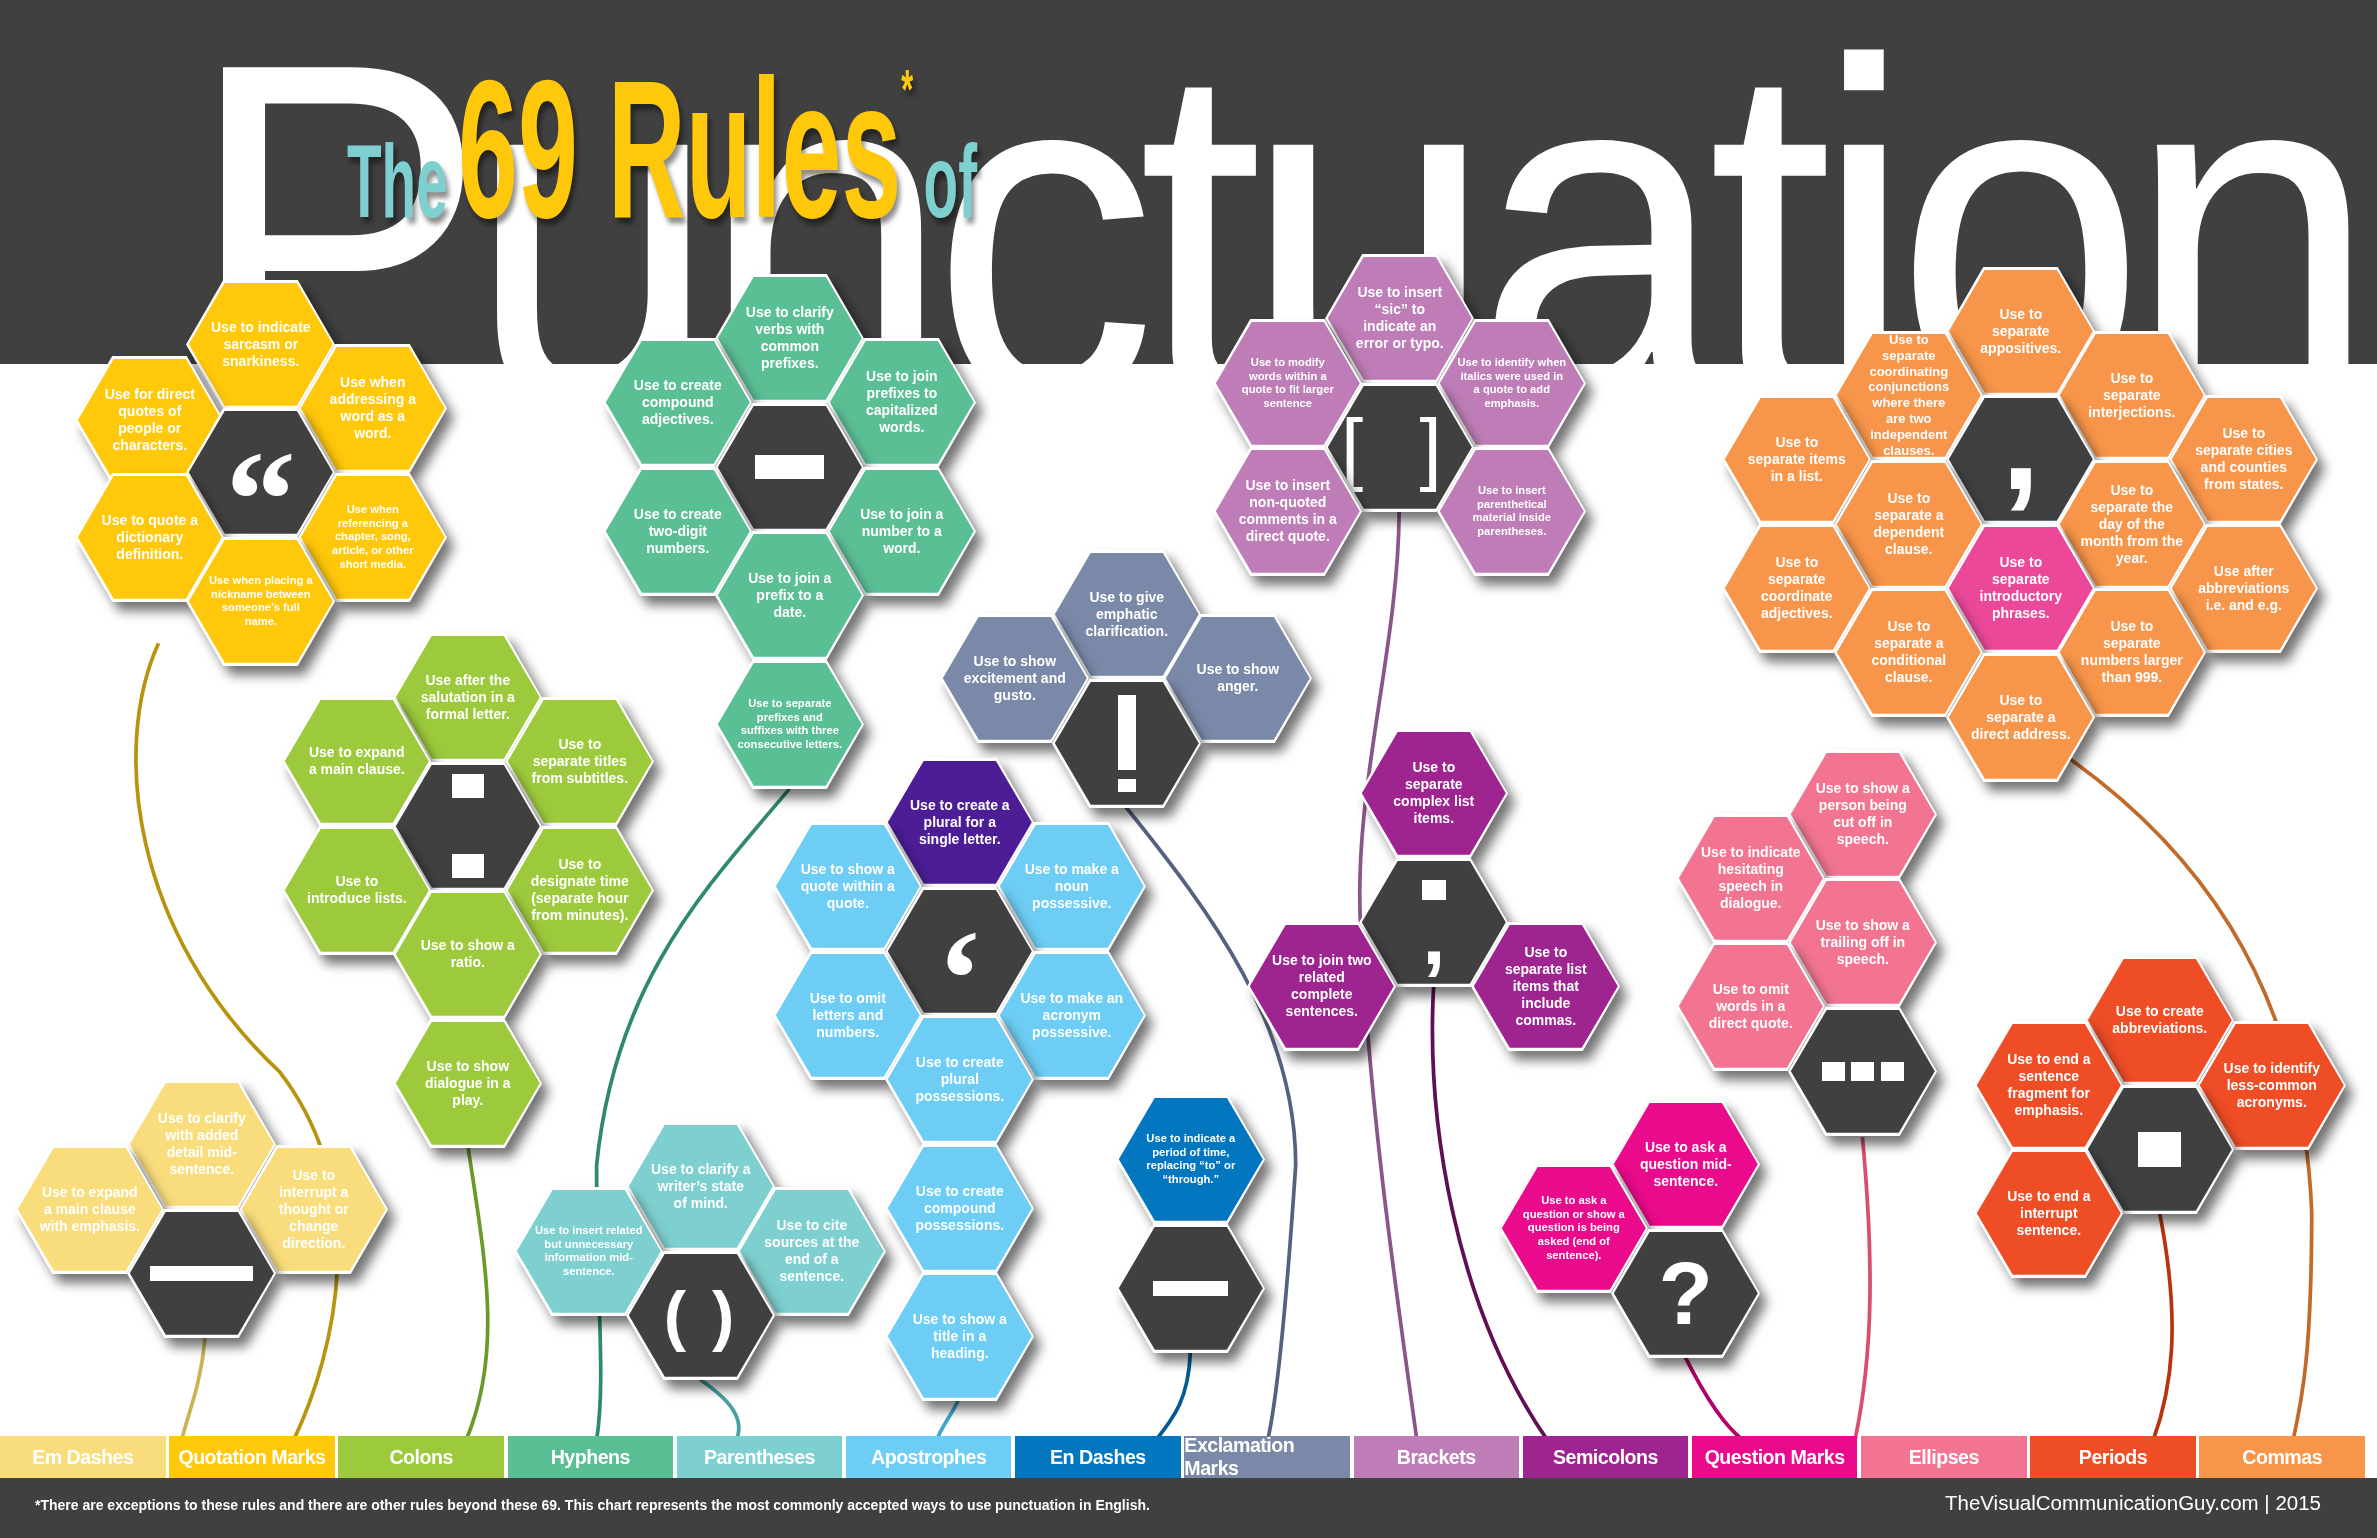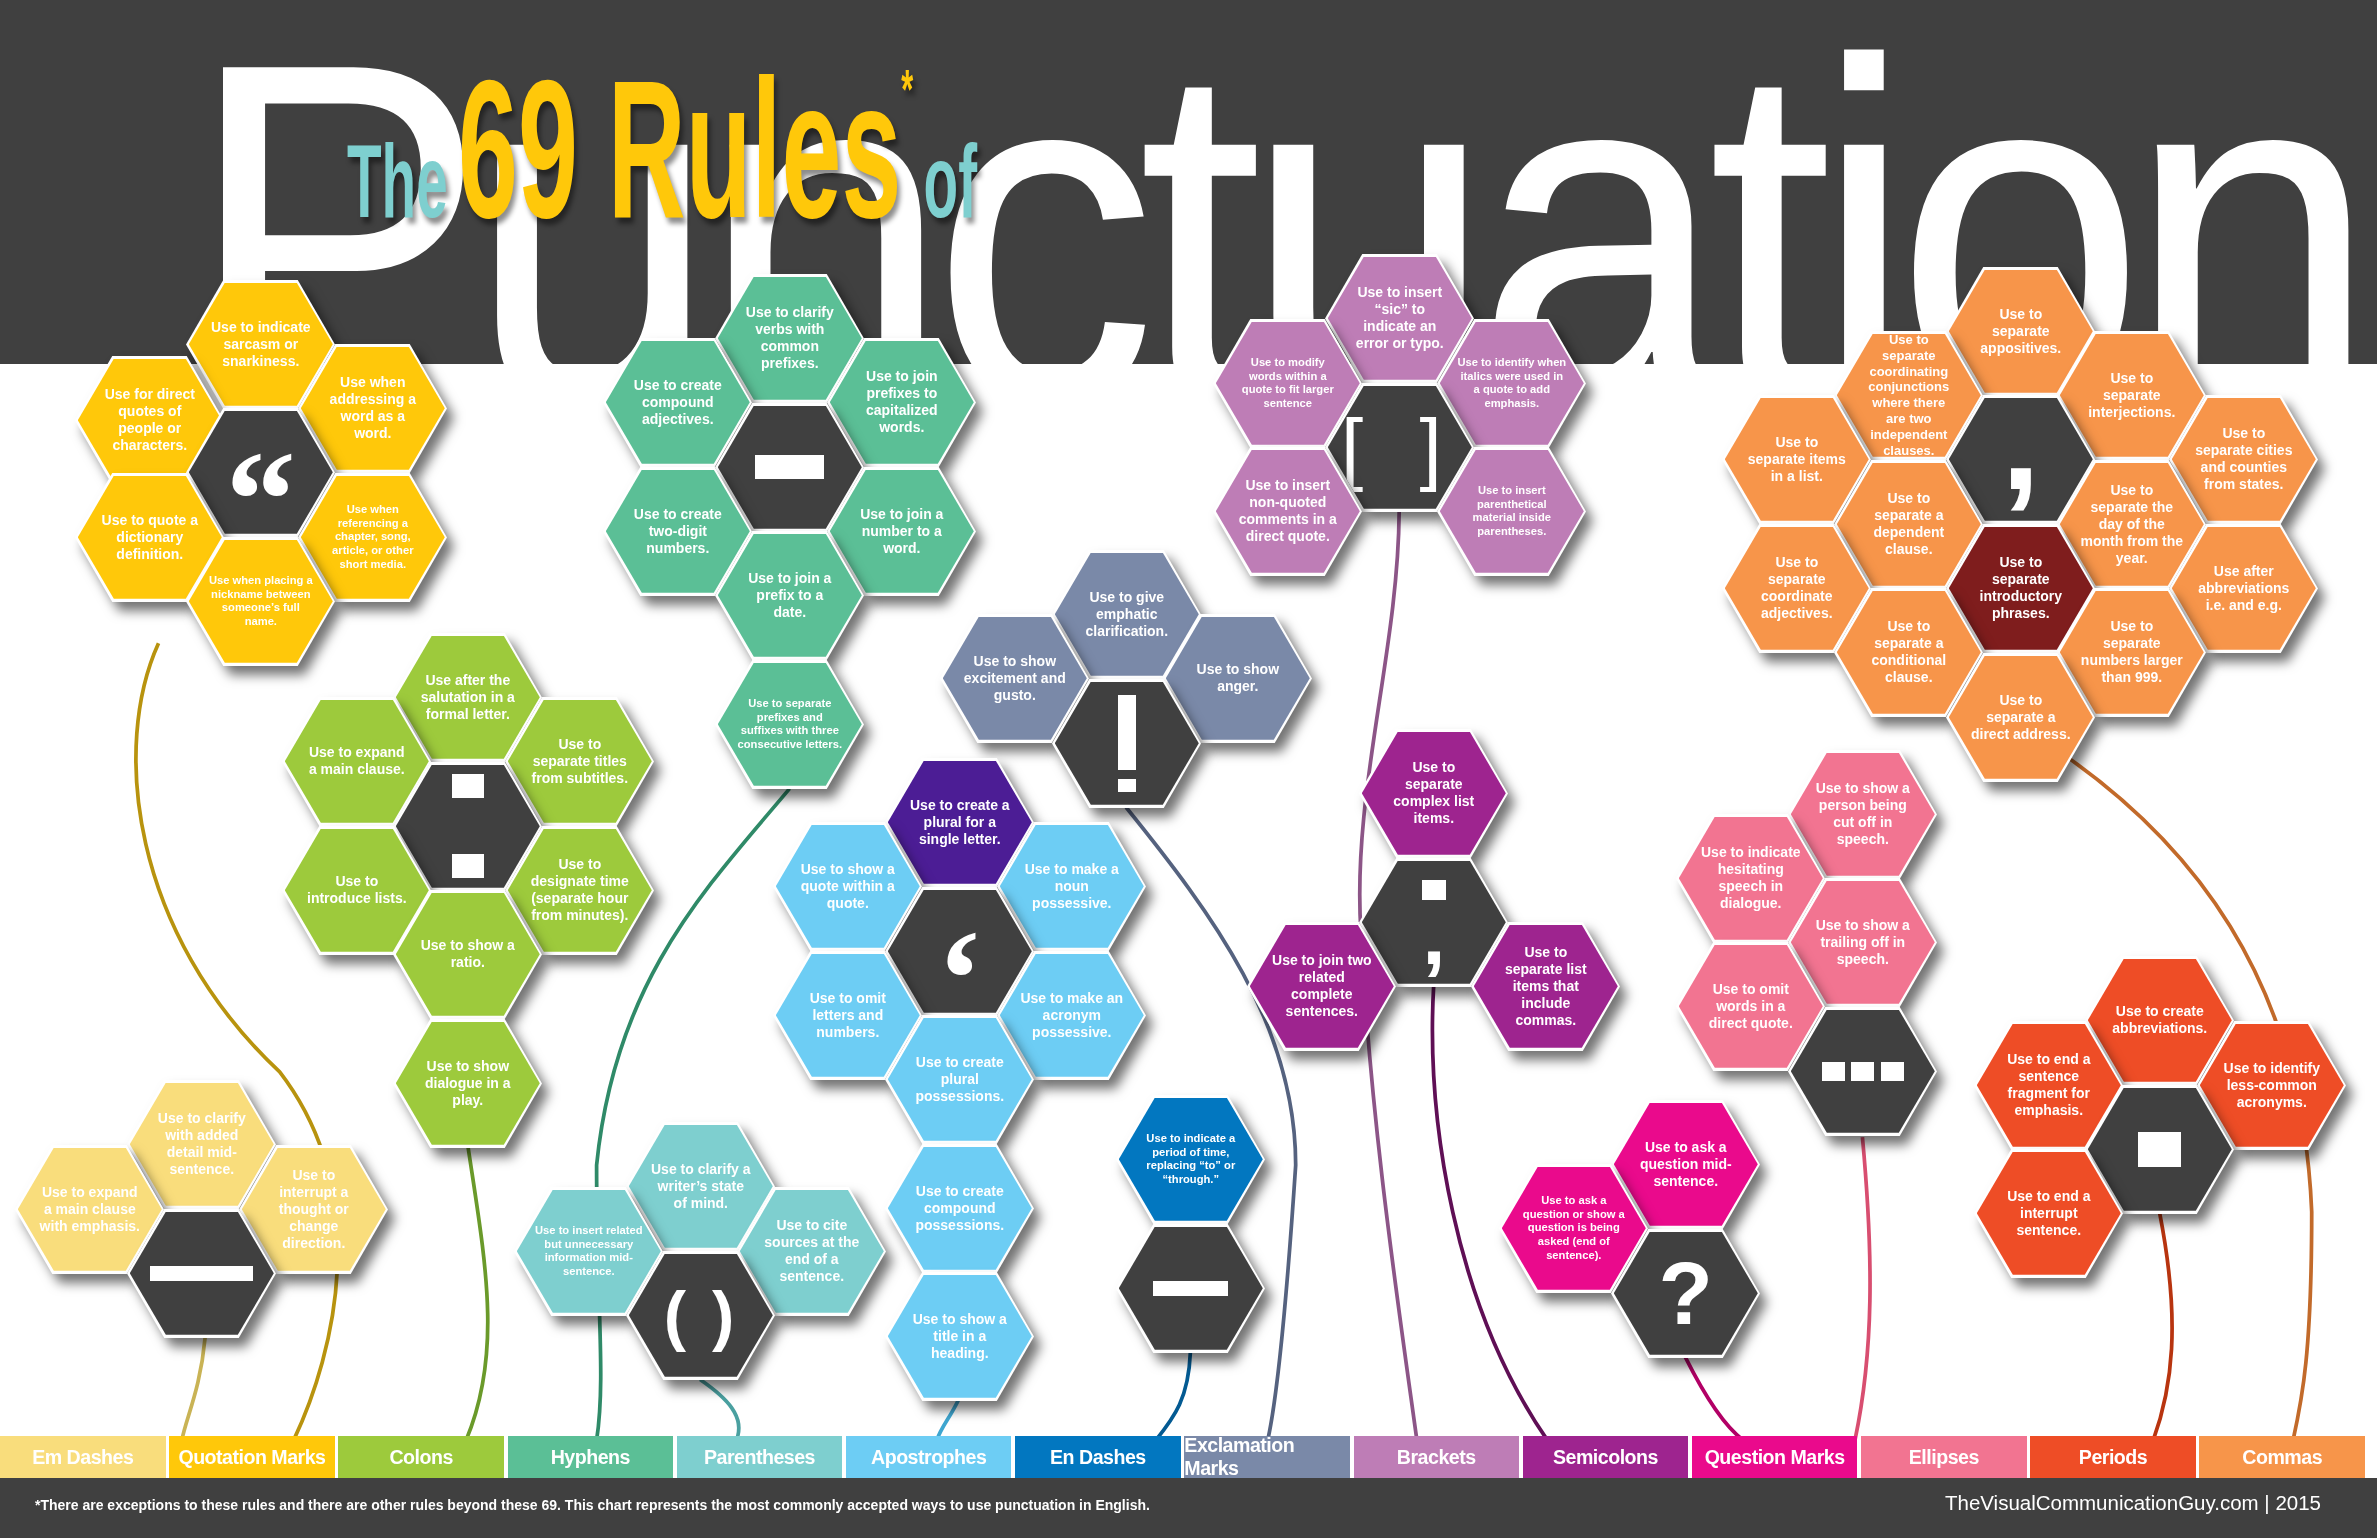--- a/index.html
+++ b/index.html
@@ -241,21 +241,21 @@
       </div>
     </div>
   <div class="hexwrap" style="left:1722px;top:524px">
       <div class="hexborder"></div>
       <div class="hexinner" style="background:#f7954a">
         <span>Use to separate coordinate adjectives.</span>
       </div>
     </div>
   <div class="hexwrap" style="left:1946px;top:524px">
       <div class="hexborder"></div>
-      <div class="hexinner" style="background:#7f1d1d">
+      <div class="hexinner" style="background:#ec4899">
         <span>Use to separate introductory phrases.</span>
       </div>
     </div>
   <div class="hexwrap" style="left:2169px;top:524px">
       <div class="hexborder"></div>
       <div class="hexinner" style="background:#f7954a">
         <span>Use after abbreviations i.e. and e.g.</span>
       </div>
     </div>
   <div class="hexwrap" style="left:1834px;top:588px">

